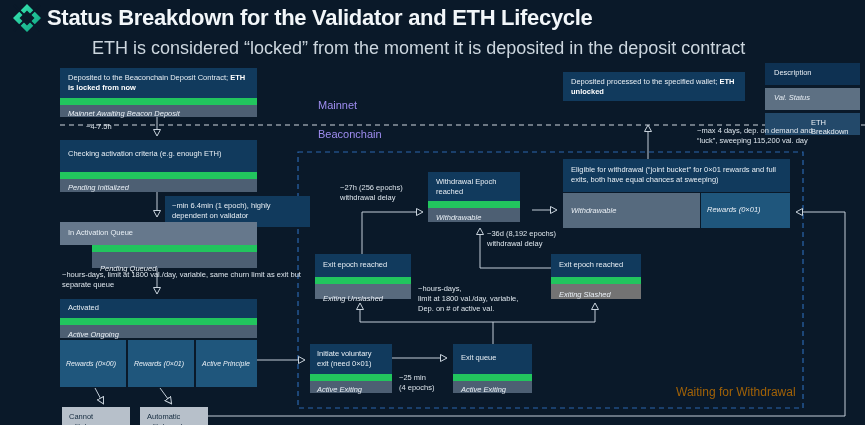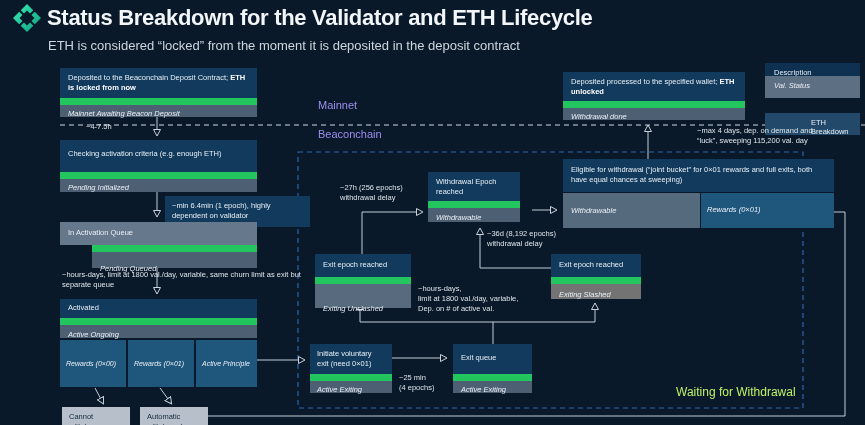--- a/index.html
+++ b/index.html
@@ -3,31 +3,31 @@
 <meta charset="utf-8">
 <style>
   html,body{margin:0;padding:0;background:#0a1929;}
   #canvas{
     position:relative;width:865px;height:425px;background:#0a1929;
     overflow:hidden;font-family:"Liberation Sans",sans-serif;
     -webkit-font-smoothing:antialiased;
   }
   .abs{position:absolute;box-sizing:border-box;}
   .title{color:#f2f6f9;font-size:22px;font-weight:700;letter-spacing:-0.3px;}
-  .subtitle{color:#ccd6de;font-size:13px;}
+  .subtitle{color:#ccd6de;font-size:18px;margin-left:44px;}
   .box{position:absolute;box-sizing:border-box;}
   .desc{box-sizing:border-box;background:#113a5d;color:#e7eef4;font-size:7.5px;line-height:1.38;padding:5px 8px;}
   .status{box-sizing:border-box;background:#4d5f73;color:#e9eff5;font-size:7.5px;font-style:italic;padding:4px 8px;border-top:7px solid #22c55e;line-height:1.3;}
   .bold{font-weight:700;color:#ffffff;}
   .ethcell{box-sizing:border-box;background:#1f567c;color:#e9eff5;font-size:7px;font-style:italic;padding:4px 6px;display:flex;align-items:center;line-height:1.35;}
   .lightbox{box-sizing:border-box;background:#b7c0ca;color:#13293d;font-size:7.5px;line-height:1.35;padding:5px 7px;}
   .ann{position:absolute;color:#dce4eb;font-size:7.5px;line-height:1.35;white-space:pre-line;}
   .annbox{position:absolute;box-sizing:border-box;background:#113a5d;color:#e7eef4;font-size:7.5px;line-height:1.38;padding:5px 7px;}
   .zone{position:absolute;font-size:11px;color:#9f8df0;}
-  .waiting{position:absolute;font-size:12px;color:#bef264;text-align:center;}
+  .waiting{position:absolute;font-size:12px;color:#a16207;text-align:center;}
   .legenditem{box-sizing:border-box;position:absolute;left:765px;width:95px;height:22px;font-size:7.5px;color:#e9eff5;padding:5px 9px;}
   svg.connectors{position:absolute;left:0;top:0;pointer-events:none;}
 </style>
 </head>
 <body>
 
 <div id="canvas">
 
   <span class="abs" style="left:13px;top:4px;width:28px;height:28px;">
     <svg width="28" height="28" viewBox="0 0 28 28">
@@ -72,21 +72,21 @@
       <path d="M648,159 V126" marker-end="url(#arr)"></path>
       <path d="M207,416 H845 V212 H797" marker-end="url(#arr)"></path>
     </g>
   </svg>
 
   <div class="zone" style="left:318px;top:99px;">Mainnet</div>
   <div class="zone" style="left:318px;top:128px;">Beaconchain</div>
   <div class="waiting" style="left:676px;top:385px;">Waiting for Withdrawal</div>
 
   <div class="legenditem" style="top:63px;background:#0e3152;">Description</div>
-  <div class="legenditem" style="top:76px;background:#5d7083;font-style:italic;">Val. Status</div>
+  <div class="legenditem" style="top:88px;background:#5d7083;font-style:italic;">Val. Status</div>
   <div class="legenditem" style="top:113px;background:#23496a;padding-left:46px;">ETH Breakdown</div>
 
   <div class="box" style="left:60px;top:68px;width:197px;">
     <div class="desc" style="height:30px;"><span>Deposited to the Beaconchain Deposit Contract; </span><span class="bold">ETH is locked from now</span></div>
     <div class="status" style="height:19px;">Mainnet Awaiting Beacon Deposit</div>
   </div>
 
   <div class="box" style="left:60px;top:140px;width:197px;">
     <div class="desc" style="height:32px;padding-top:9px;">Checking activation criteria (e.g. enough ETH)</div>
     <div class="status" style="height:20px;">Pending Initialized</div>
@@ -123,21 +123,21 @@
   <div class="ann" style="left:399px;top:373px;">~25 min
 (4 epochs)</div>
 
   <div class="box" style="left:453px;top:344px;width:79px;">
     <div class="desc" style="height:30px;padding:9px 8px;">Exit queue</div>
     <div class="status" style="height:19px;">Active Exiting</div>
   </div>
 
   <div class="box" style="left:315px;top:254px;width:96px;">
     <div class="desc" style="height:23px;padding-top:6px;">Exit epoch reached</div>
-    <div class="status" style="height:22px;padding-top:20px;background:#586a7d;">Exiting Unslashed</div>
+    <div class="status" style="height:22px;padding-top:10px;background:#586a7d;">Exiting Unslashed</div>
   </div>
 
   <div class="box" style="left:551px;top:254px;width:90px;">
     <div class="desc" style="height:23px;padding-top:6px;">Exit epoch reached</div>
     <div class="status" style="height:22px;padding-top:6px;background:#737373;">Exiting Slashed</div>
   </div>
 
   <div class="ann" style="left:418px;top:284px;width:112px;">~hours-days,
 limit at 1800 val./day, variable,
 Dep. on # of active val.</div>
@@ -146,29 +146,28 @@
 withdrawal delay</div>
 
   <div class="ann" style="left:487px;top:229px;width:110px;">~36d (8,192 epochs)
 withdrawal delay</div>
 
   <div class="box" style="left:428px;top:172px;width:92px;">
     <div class="desc" style="height:29px;">Withdrawal Epoch reached</div>
     <div class="status" style="height:21px;padding-top:5px;">Withdrawable</div>
   </div>
 
-  <div class="box" style="left:563px;top:159px;width:271px;">
+  <div class="box" style="left:563px;top:159px;width:227px;">
     <div class="desc" style="height:33px;padding:6px 8px;">Eligible for withdrawal (“joint bucket” for 0×01 rewards and full exits, both have equal chances at sweeping)</div>
     <div style="display:flex;gap:1px;margin-top:1px;height:35px;">
       <div class="status" style="width:137px;border-top:none;display:flex;align-items:center;background:#566a7e;">Withdrawable</div>
       <div class="ethcell" style="flex:1;font-size:7.5px;">Rewards (0×01)</div>
     </div>
   </div>
 
   <div class="box" style="left:563px;top:72px;width:182px;">
     <div class="desc" style="height:29px;"><span>Deposited processed to the specified wallet; </span><span class="bold">ETH unlocked</span></div>
-    <div class="status" style="height:19px;">Withdrawal done</div>
   </div>
 
   <div class="ann" style="left:697px;top:126px;width:170px;">~max 4 days, dep. on demand and
 “luck”, sweeping 115,200 val. day</div>
 
 </div>
 
 </body></html>

